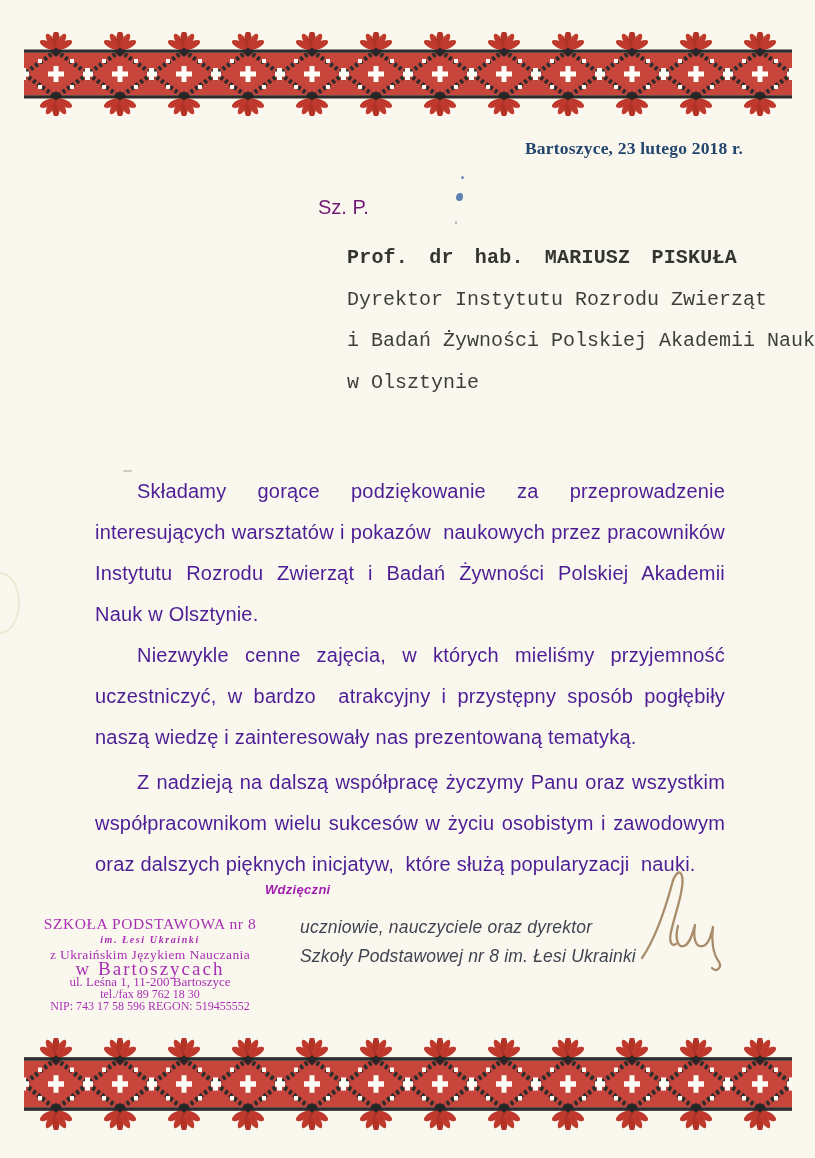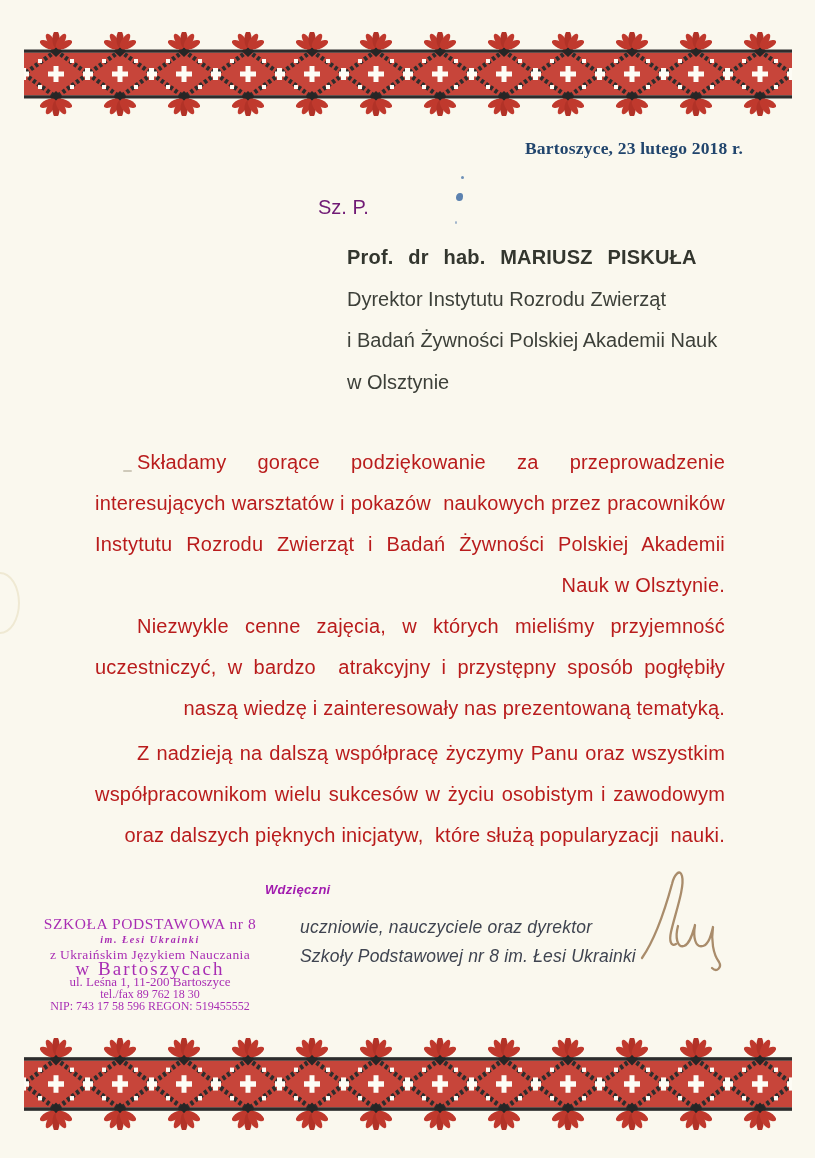--- a/index.html
+++ b/index.html
@@ -17,28 +17,28 @@
   .border-band svg{display:block;width:100%;height:100%;}
 
   .date-line{
     position:absolute;top:138px;left:0;right:92px;
     text-align:right;
     font-family:"Liberation Serif",serif;
     font-weight:bold;font-size:17.5px;
     color:#21456d;letter-spacing:.2px;
   }
   .salutation{position:absolute;left:318px;top:196px;font-size:20px;color:#701a75;}
-  .recipient{position:absolute;left:347px;top:237px;font-size:20px;color:#3d4039;line-height:41.5px;}
+  .recipient{position:absolute;left:347px;top:237px;font-size:20px;color:#3d4039;line-height:41.5px;font-family:Liberation Mono, monospace;}
   .recipient .name{font-weight:bold;word-spacing:9px;color:#33362e;letter-spacing:.2px;}
 
   .body-text{
-    position:absolute;left:95px;top:442px;width:630px;
-    font-size:20px;color:#b91c1c;line-height:41px;letter-spacing:.2px;
-  }
-  .bline{white-space:pre-wrap;text-align:right;}
+    position:absolute;left:95px;top:471px;width:630px;
+    font-size:20px;color:#4c1d95;line-height:41px;letter-spacing:.2px;
+  }
+  .bline{white-space:pre-wrap;}
   .just{text-align:justify;text-align-last:justify;}
   .indent{text-indent:42px;}
   .p3gap{margin-top:4px;}
 
   .closing-heading{
     position:absolute;left:265px;top:882px;
     font-style:italic;font-weight:bold;font-size:13px;color:#a21caf;letter-spacing:.3px;
   }
   .closing-lines{
     position:absolute;left:300px;top:913px;

